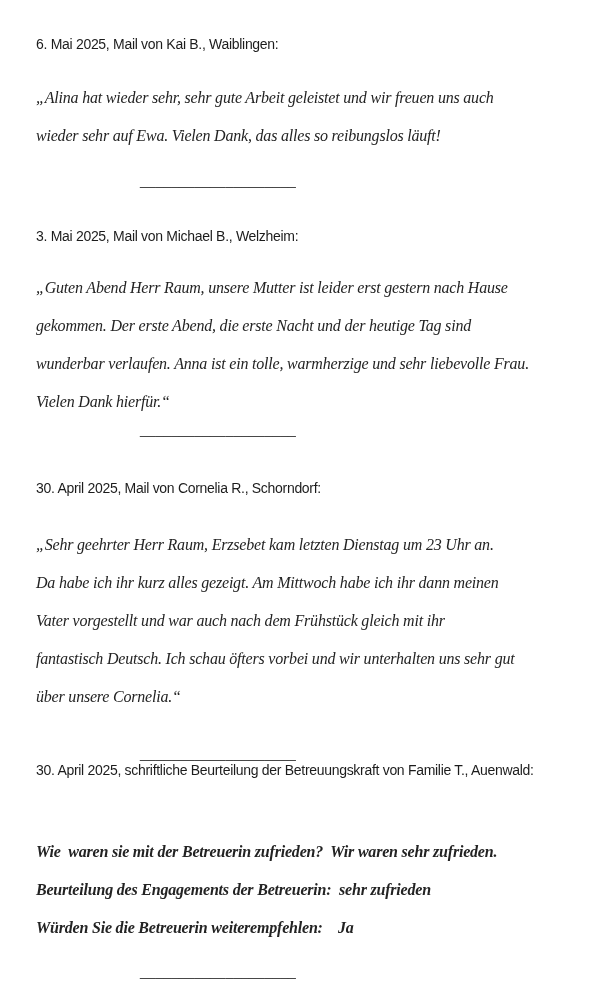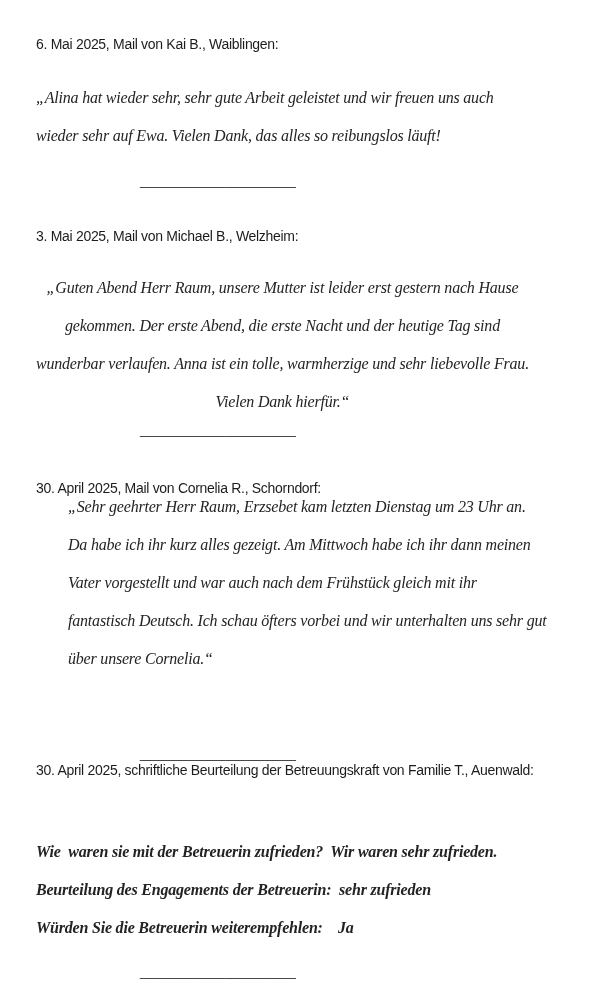--- a/index.html
+++ b/index.html
@@ -52,30 +52,30 @@
 <div class="page">
 
   <div class="entry-header" style="top:34px;">6. Mai 2025, Mail von Kai B., Waiblingen:</div>
   <div class="quote-block" style="top:79px;">
     <div class="quote-line">„Alina hat wieder sehr, sehr gute Arbeit geleistet und wir freuen uns auch</div>
     <div class="quote-line">wieder sehr auf Ewa. Vielen Dank, das alles so reibungslos läuft!</div>
   </div>
   <div class="separator" style="top:172px;">____________________</div>
 
   <div class="entry-header" style="top:226px;">3. Mai 2025, Mail von Michael B., Welzheim:</div>
-  <div class="quote-block" style="top:269px;text-align:center;">
+  <div class="quote-block" style="top:269px;">
     <div class="quote-line">„Guten Abend Herr Raum, unsere Mutter ist leider erst gestern nach Hause</div>
     <div class="quote-line">gekommen. Der erste Abend, die erste Nacht und der heutige Tag sind</div>
     <div class="quote-line">wunderbar verlaufen. Anna ist ein tolle, warmherzige und sehr liebevolle Frau.</div>
     <div class="quote-line">Vielen Dank hierfür.“</div>
   </div>
   <div class="separator" style="top:421px;">____________________</div>
 
   <div class="entry-header" style="top:478px;">30. April 2025, Mail von Cornelia R., Schorndorf:</div>
-  <div class="quote-block" style="top:488px;margin-left:32px;">
+  <div class="quote-block" style="top:526px;">
     <div class="quote-line">„Sehr geehrter Herr Raum, Erzsebet kam letzten Dienstag um 23 Uhr an.</div>
     <div class="quote-line">Da habe ich ihr kurz alles gezeigt. Am Mittwoch habe ich ihr dann meinen</div>
     <div class="quote-line">Vater vorgestellt und war auch nach dem Frühstück gleich mit ihr</div>
     <div class="quote-line">fantastisch Deutsch. Ich schau öfters vorbei und wir unterhalten uns sehr gut</div>
     <div class="quote-line">über unsere Cornelia.“</div>
   </div>
   <div class="separator" style="top:745px;">____________________</div>
 
   <div class="entry-header" style="top:760px;">30. April 2025, schriftliche Beurteilung der Betreuungskraft von Familie T., Auenwald:</div>
   <div class="quote-block" style="top:833px;font-weight:bold;">

